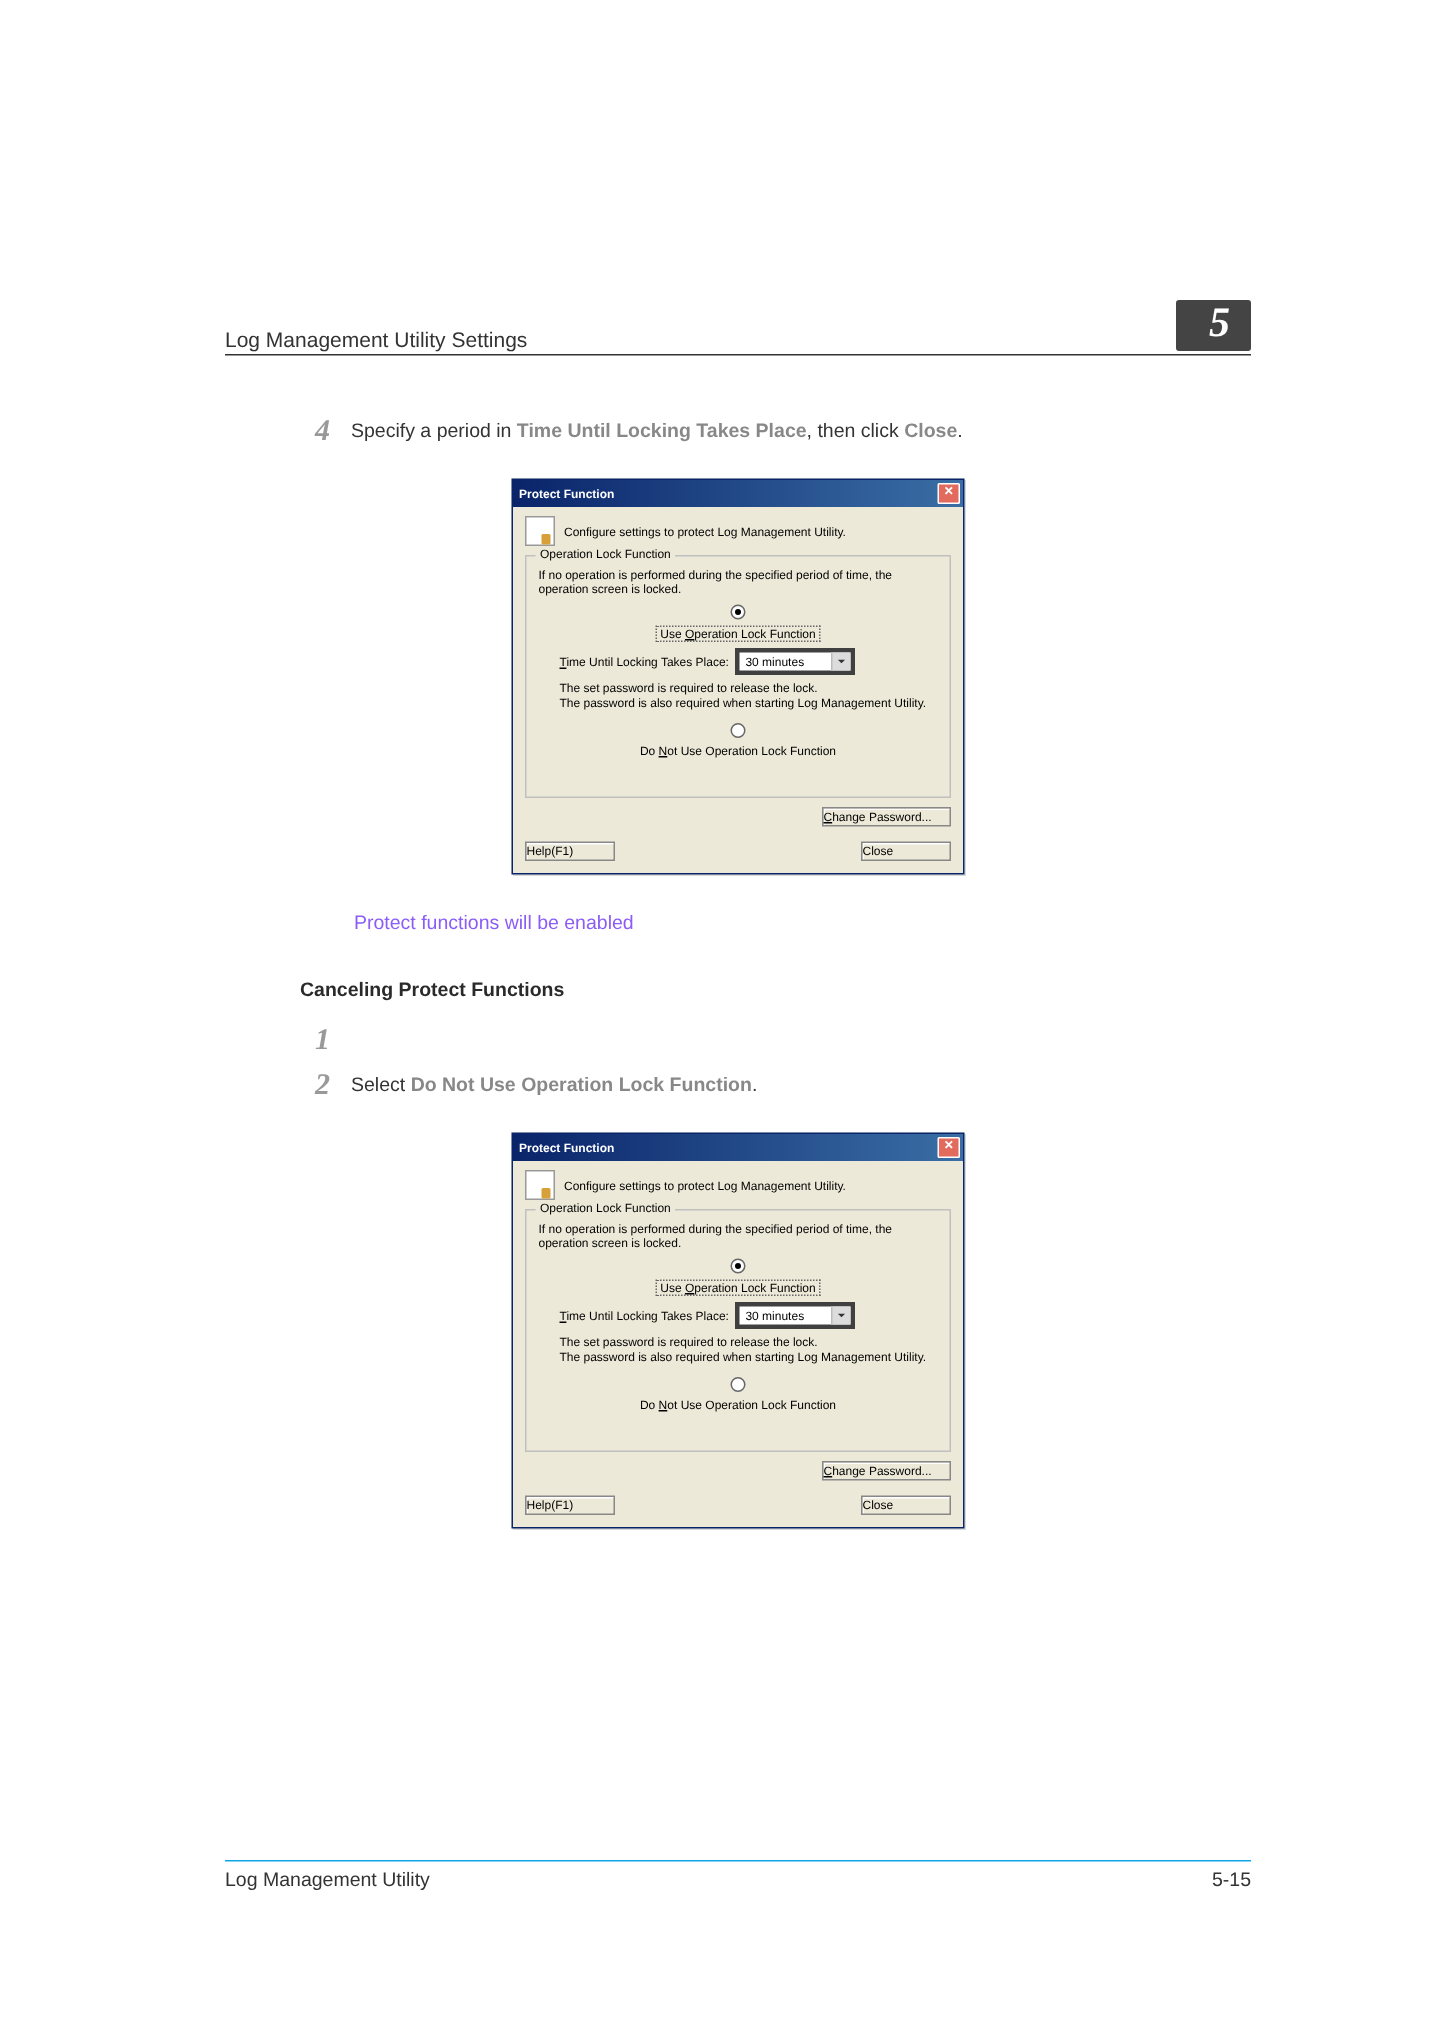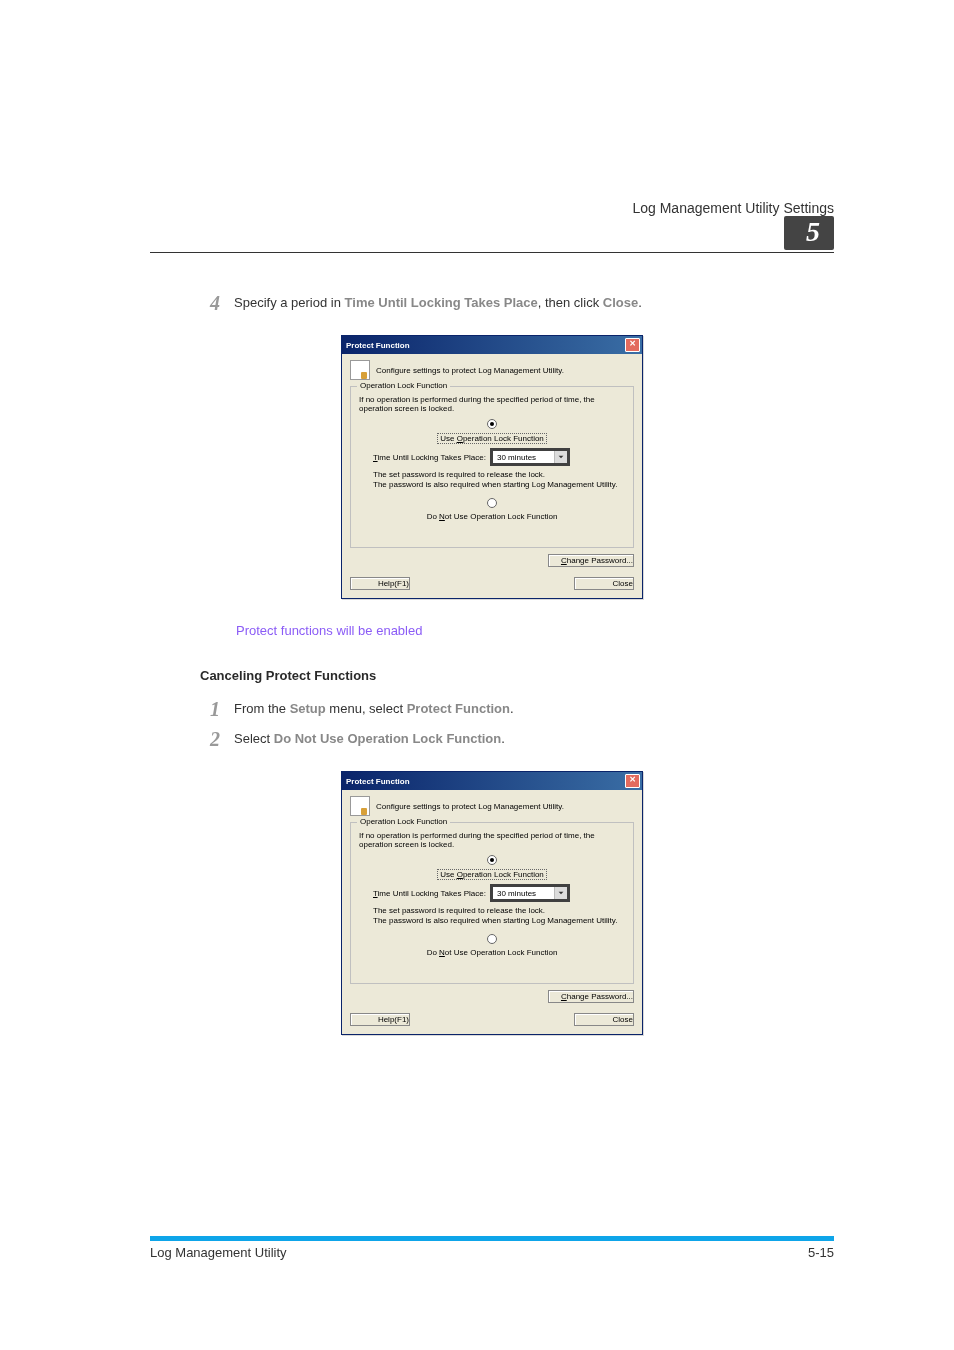--- a/index.html
+++ b/index.html
@@ -16,21 +16,20 @@
     min-height: 1350px;
     position: relative;
   }
   .running-header {
     display: flex;
     justify-content: space-between;
     align-items: flex-end;
     border-bottom: 1px solid #333;
     padding-bottom: 2px;
     margin-bottom: 40px;
-    flex-direction: column;
   }
   .running-header-title {
     font-size: 14px;
     color: #333;
   }
   .chapter-badge {
     background: #444;
     color: #fff;
     font-size: 28px;
     font-style: italic;
@@ -163,30 +162,30 @@
     width:12px; height:12px; background:#dcdcdc;
     display:flex; align-items:center; justify-content:center;
     border-left:1px solid #bbb;
   }
   .combo-arrow svg{width:6px;height:6px;}
   .small-note { margin-left:14px; font-size:8px; line-height:10px; }
   .dlg-row { display:flex; justify-content:flex-end; gap:6px; margin-top:4px; }
   .dlg-row.space { justify-content:space-between; }
   .btn {
     border:1px solid #888; background:#ece9d8;
-    font-size:8px; padding:1px 0; min-width:58px; text-align:right;
+    font-size:8px; padding:1px 0; min-width:58px; text-align:left;
     box-shadow: inset 1px 1px 0 #fff;
   }
   .btn.wide { min-width: 84px; }
   .footer {
     position: absolute;
     bottom: 90px;
     left: 150px;
     right: 120px;
-    border-top: 5px solid #0ea5e9;
+    border-top: 1px solid #0ea5e9;
     display:flex; justify-content:space-between;
     font-size: 13px; padding-top: 4px;
   }
   .u { text-decoration: underline; }
 </style>
 </head>
 <body>
 
 <div class="page">
 
@@ -251,23 +250,20 @@
       </div>
     </div>
   </div>
 
   <div class="body-line">Protect functions will be enabled</div>
 
   <div class="subhead">Canceling Protect Functions</div>
 
   <div class="step tight">
     <span class="step-num">1</span>
-    <span class="step-text">
-      <span>From the </span><span class="emph">Setup</span><span> menu, select </span><span class="emph">Protect Function</span><span>.</span>
-    </span>
   </div>
 
   <div class="step">
     <span class="step-num">2</span>
     <span class="step-text">
       <span>Select </span><span class="emph">Do Not Use Operation Lock Function</span><span>.</span>
     </span>
   </div>
 
   <div class="dialog">

